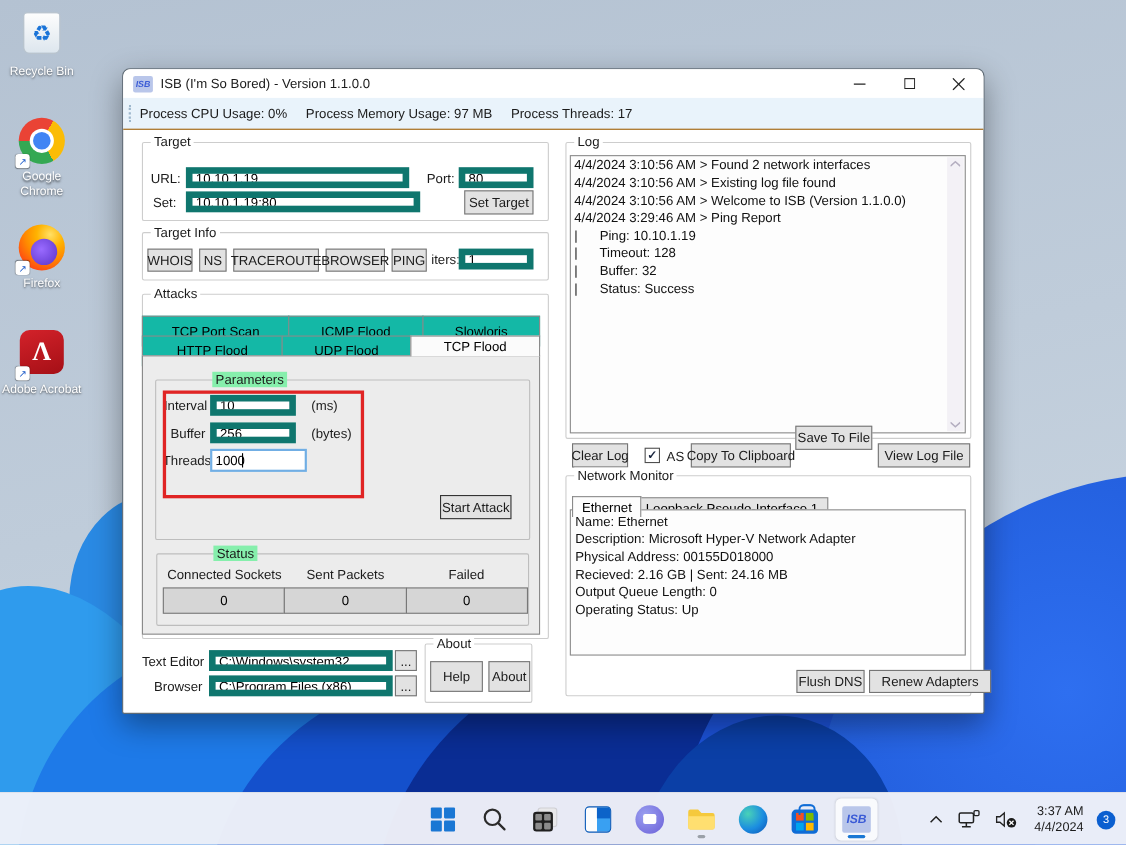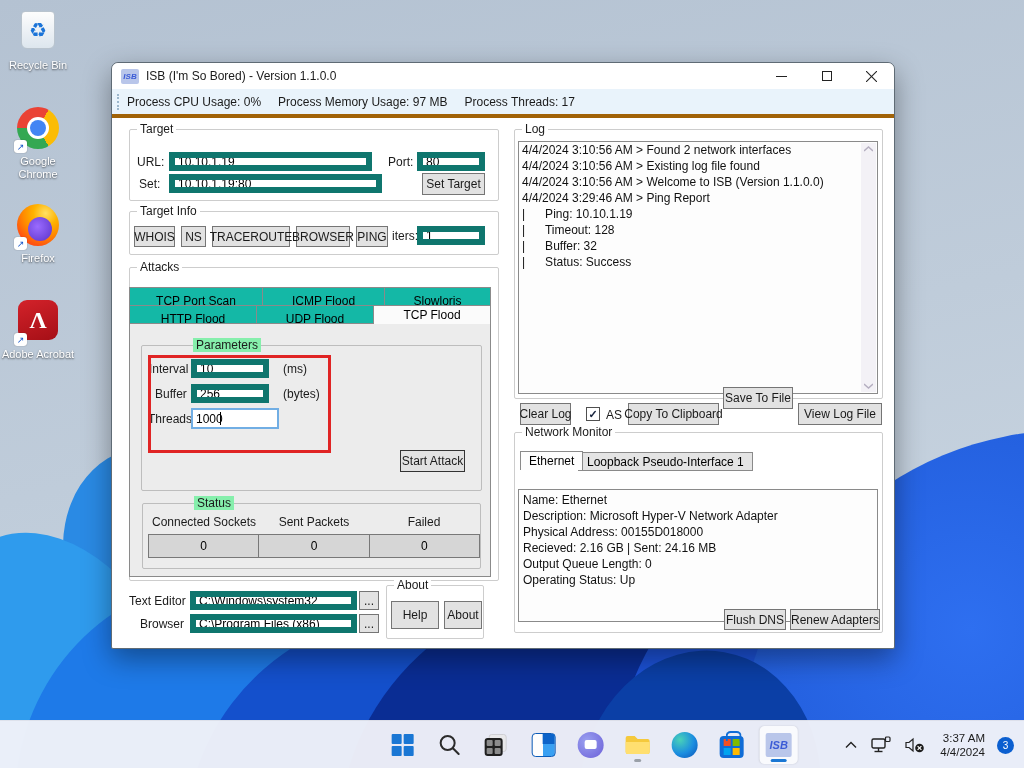--- a/index.html
+++ b/index.html
@@ -33,21 +33,21 @@
   
   .win { position:absolute; left:111px; top:62px; width:784px; height:587px; background:#fff; z-index:5;
     border:1px solid #5f6b75; border-radius:7px 7px 2px 2px; box-shadow:0 10px 28px rgba(0,0,0,.38); }
   .titlebar { position:absolute; left:0; top:0; right:0; height:26px; background:#fff; border-radius:7px 7px 0 0; display:flex; align-items:center; }
   .app-ico { width:18px; height:15px; margin-left:9px; background:#b9c6ea; border-radius:2px; display:flex; align-items:center; justify-content:center; }
   .app-ico span { font-size:8px; font-style:italic; font-weight:bold; color:#3b5bd6; }
   .title-text { font-size:12px; color:#1b1b1b; margin-left:7px; }
   .cap-btn { position:absolute; top:0; width:45px; height:26px; display:flex; align-items:center; justify-content:center; }
   .cap-min { right:90px; } .cap-max { right:45px; } .cap-close { right:0; border-radius:0 7px 0 0; }
 
-  .toolstrip { position:absolute; left:0; top:26px; right:0; height:29px; background:#e9f3fb; border-bottom:4px solid #a16207;
+  .toolstrip { position:absolute; left:0; top:26px; right:0; height:29px; background:#e9f3fb; border-bottom:1px solid #a16207;
     display:flex; align-items:center; font-size:12px; color:#1b1b1b; }
   .grip { width:3px; height:16px; border-left:2px dotted #9db7cc; margin:0 7px 0 5px; }
   .toolstrip span { margin-right:17px; }
 
   
   .grp { position:absolute; border:1px solid #cdcdcd; border-radius:2px; }
   .grp-lbl { position:absolute; top:-8px; left:7px; background:#fff; padding:0 3px; font-size:12px; color:#1b1b1b; white-space:nowrap; }
   .on-gray > .grp-lbl { background:#86efac;margin-left:44px; }
 
   .flabel { position:absolute; font-size:12px; color:#1b1b1b; white-space:nowrap; }
@@ -316,30 +316,30 @@
   <div class="flabel" style="left:494px;top:345px">AS</div>
   <div class="btn" style="left:516px;top:340px;width:91px;height:22px">Copy To Clipboard</div>
   <div class="btn" style="left:611px;top:324px;width:70px;height:22px">Save To File</div>
   <div class="btn" style="left:686px;top:340px;width:84px;height:22px">View Log File</div>
 
   <div class="grp" style="left:402px;top:369px;width:369px;height:201px">
     <div class="grp-lbl">Network Monitor</div>
   </div>
   <div class="nm-tab active" style="left:408px;top:388px">Ethernet</div>
   <div class="nm-tab" style="left:466px;top:389px">Loopback Pseudo-Interface 1</div>
-  <div class="nm-box" style="left:406px;top:426px;width:360px;height:133px">
+  <div class="nm-box" style="left:406px;top:400px;width:360px;height:133px">
     <div class="nm-line">Name: Ethernet</div>
     <div class="nm-line">Description: Microsoft Hyper-V Network Adapter</div>
     <div class="nm-line">Physical Address: 00155D018000</div>
     <div class="nm-line">Recieved: 2.16 GB | Sent: 24.16 MB</div>
     <div class="nm-line">Output Queue Length: 0</div>
     <div class="nm-line">Operating Status: Up</div>
   </div>
   <div class="btn" style="left:612px;top:546px;width:62px;height:21px">Flush DNS</div>
-  <div class="btn" style="left:678px;top:546px;width:90px;height:21px">Renew Adapters</div>
+  <div class="btn" style="left:678px;top:546px;width:111px;height:21px">Renew Adapters</div>
 </div>
 
 <div class="taskbar">
   <div class="tb-center">
     <div class="tb-ico">
       <div class="start-grid">
           <div></div>
           <div></div>
           <div></div>
           <div></div>

